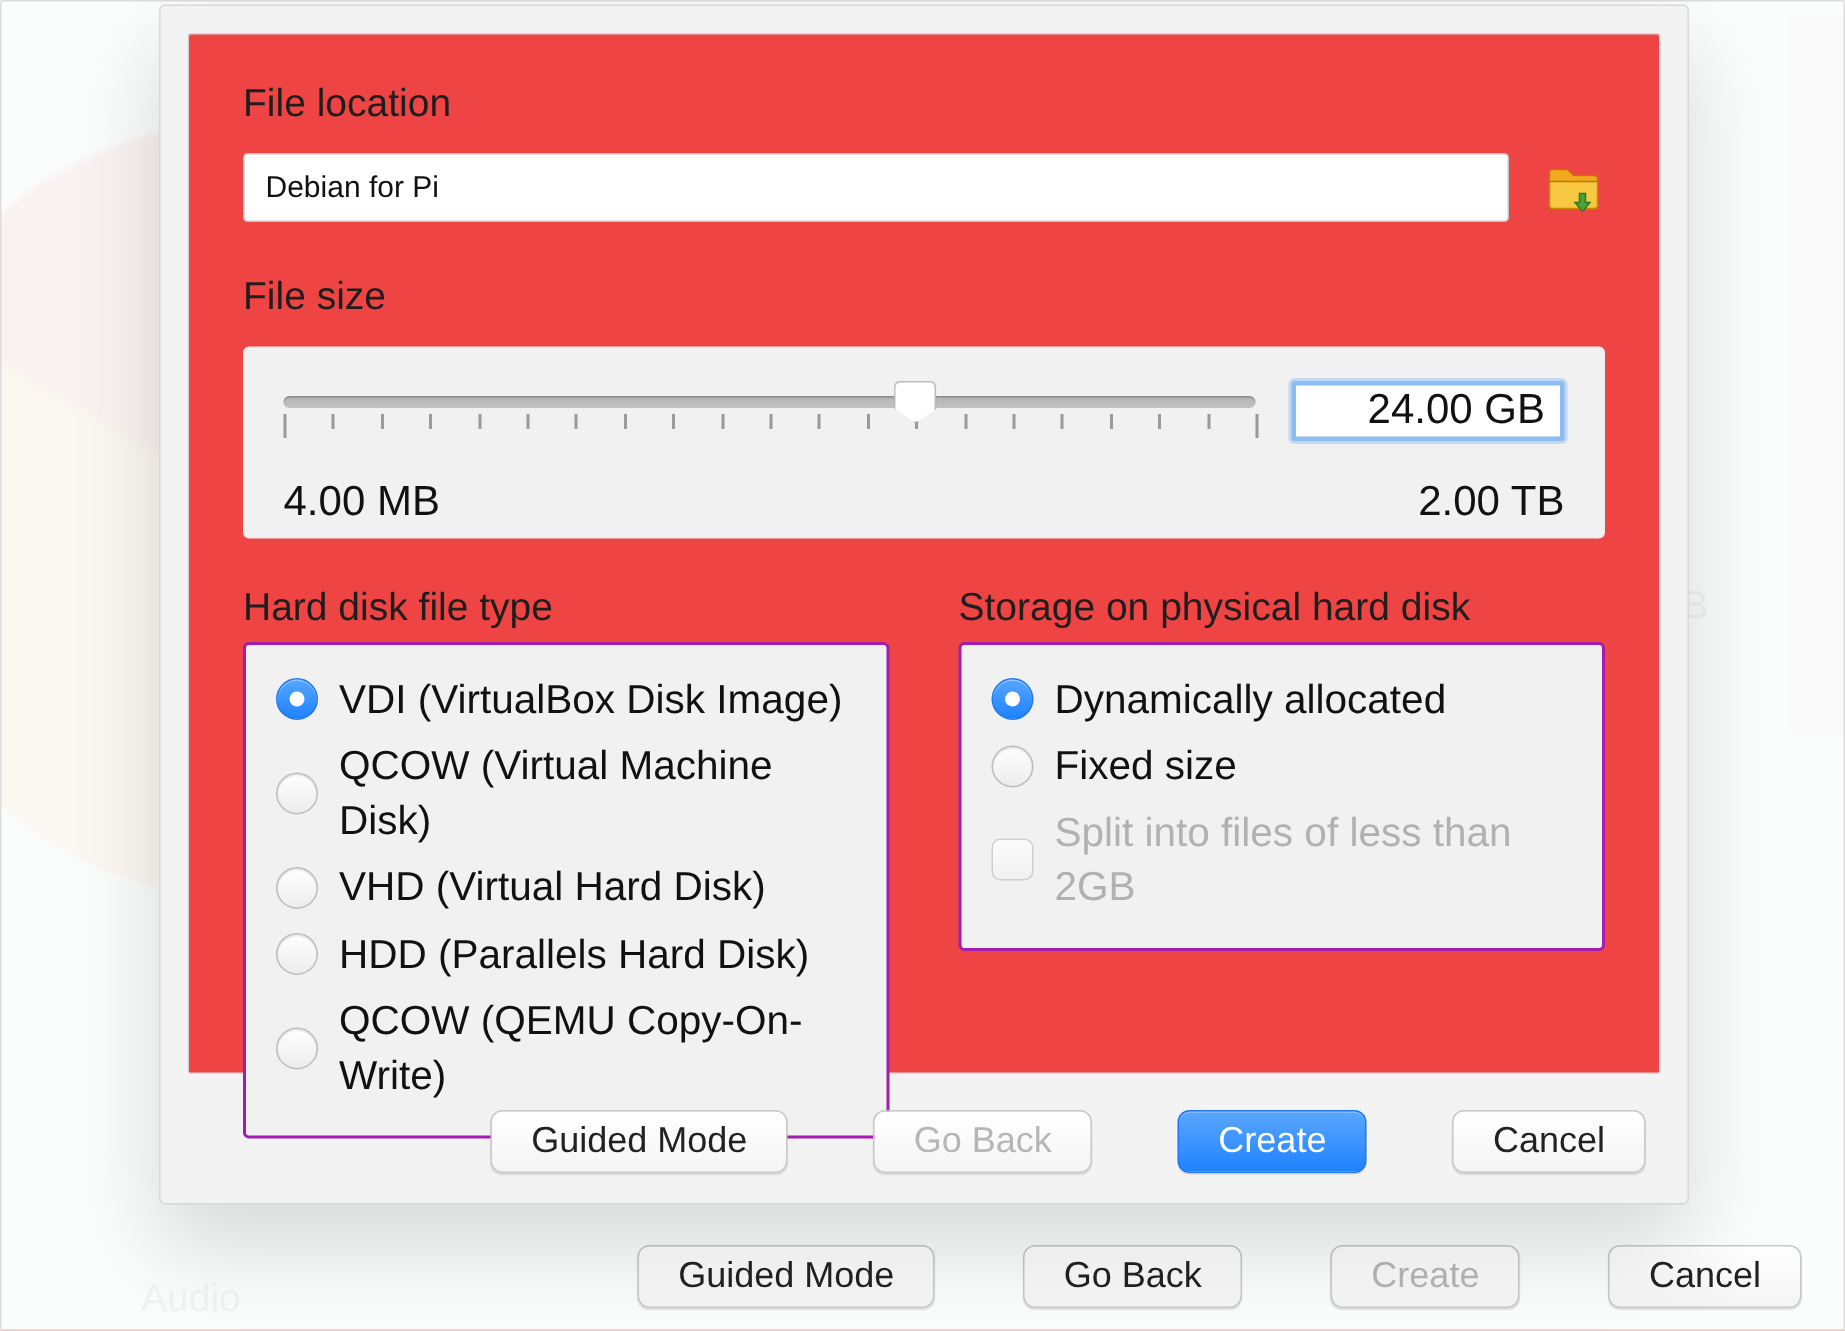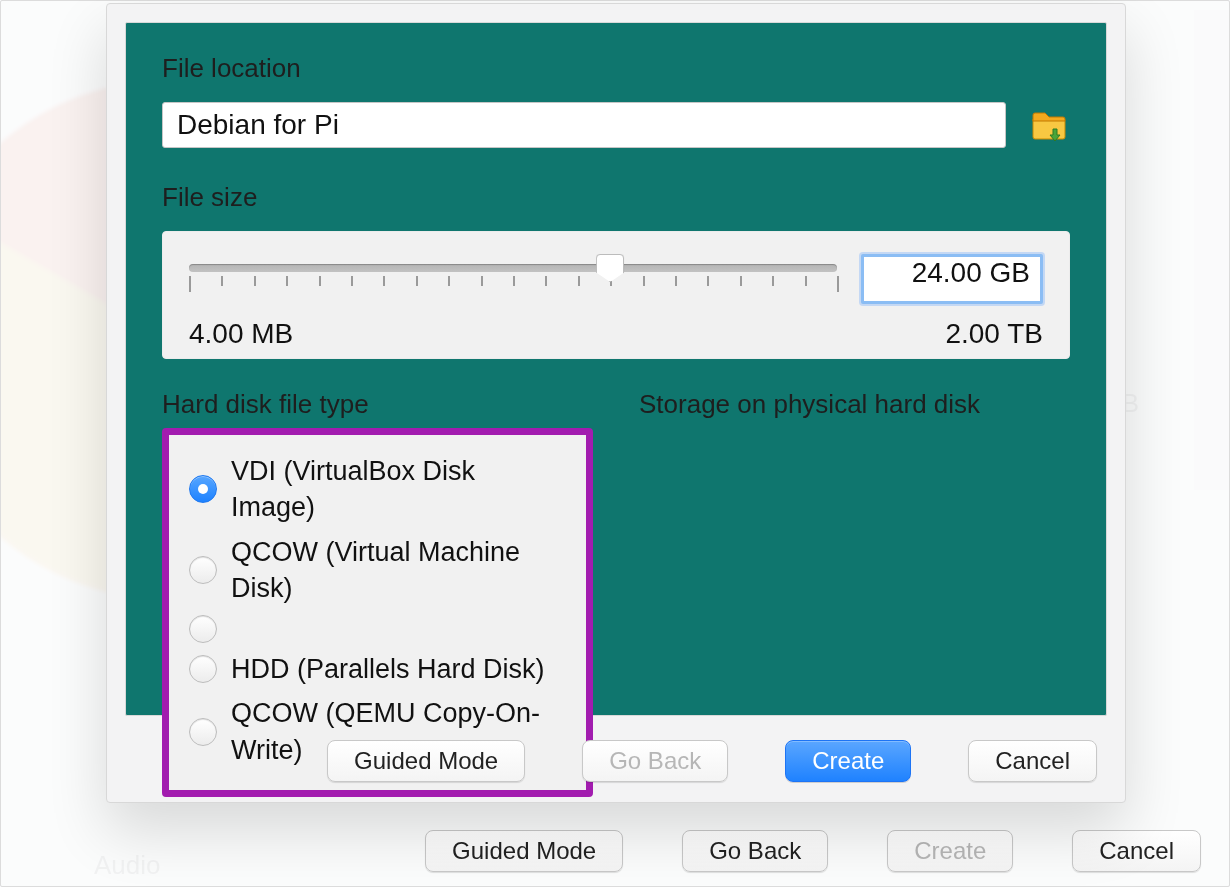--- a/index.html
+++ b/index.html
@@ -25,55 +25,55 @@
              box-shadow:0 1px 1px rgba(0,0,0,.12); white-space:nowrap;margin-left:37px; }
   .mac-btn.disabled { color:#b6b6b6; }
   .mac-btn.primary  { background:linear-gradient(#5aa6ff,#1f82ff); color:#fff; border-color:#1d74f5;
                       box-shadow:0 1px 0 rgba(0,0,0,.15), inset 0 1px 0 rgba(255,255,255,.25); }
 
   
   .sheet { position:absolute; left:106px; top:3px; width:1020px; height:800px;
            background:#f3f3f4; border:1px solid #d8d8d8; border-radius:4px;
            box-shadow:0 28px 60px rgba(0,0,0,.14); }
   .sheet-body { position:absolute; left:18px; right:18px; top:18px; bottom:86px;
-                background:#0f766e; border:1px solid #d8d8d8; border-radius:2px; padding:30px 36px; }
+                background:#ef4444; border:1px solid #d8d8d8; border-radius:2px; padding:30px 36px; }
   .sheet-footer { position:absolute; left:0; right:0; bottom:0; height:82px;
                   display:flex; gap:20px; align-items:center; justify-content:flex-end; padding:0 28px; }
 
   .section-label { font-size:26px; color:#1e1e1e; margin-bottom:18px; }
 
   
   .loc-row { display:flex; align-items:center; gap:22px; }
   .text-input { flex:1; height:46px; border:1px solid #c6c6c6; border-radius:3px;
-                background:#fff; font-size:28px; padding:0 14px; color:#111; }
+                background:#fff; font-size:20px; padding:0 14px; color:#111; }
   .folder-btn { width:42px; height:42px; display:flex; align-items:center; justify-content:center; cursor:default; }
 
   
   .size-block { margin-top:34px; }
   .slider-wrap { background:#f1f1f1; border:1px solid #ececec; border-radius:4px; padding:22px 26px 8px; }
   .slider-row  { display:flex; align-items:flex-start; gap:24px; }
   .slider      { flex:1; position:relative; height:50px; }
   .track { position:absolute; left:0; right:0; top:10px; height:8px; border-radius:4px;
            background:linear-gradient(#b4b4b4,#c2c2c2); box-shadow:inset 0 1px 1px rgba(0,0,0,.25); }
   .thumb { position:absolute; top:0; width:28px; height:28px; transform:translateX(-50%);
            background:#fff; border:1px solid #bcbcbc; border-radius:4px;
            box-shadow:0 1px 2px rgba(0,0,0,.25);
            clip-path: polygon(0 0,100% 0,100% 66%,50% 100%,0 66%); }
   .ticks { position:absolute; left:0; right:0; top:22px; height:18px; }
   .tick { position:absolute; top:0; width:2px; background:#9a9a9a; }
   .tick.small{height:10px;} .tick.big{height:16px;}
-  .size-input { width:182px; height:50px; border:3px solid #8bbdf4; border-radius:2px;
+  .size-input { width:182px; height:40px; border:3px solid #8bbdf4; border-radius:2px;
                 background:#fff; font-size:28px; text-align:right; padding:0 10px; color:#111;
                 box-shadow:0 0 0 2px rgba(130,180,250,.4); white-space:nowrap; }
   .range-labels { display:flex; justify-content:space-between; font-size:28px; color:#111; margin-top:14px; }
 
   
   .cols { display:flex; gap:46px; margin-top:30px; }
   .col  { flex:1; }
-  .group-box { background:#f1f1f1; border:7px solid #a21caf; border-radius:4px; padding:14px 14px 18px; margin-top:6px; }
+  .group-box { background:#f1f1f1; border:2px solid #a21caf; border-radius:4px; padding:14px 14px 18px; margin-top:6px; }
   .radio-row, .check-row { display:flex; align-items:center; gap:14px; font-size:27px; color:#111;
                            padding:4px 6px; line-height:1.35; }
   .radio { width:28px; height:28px; border-radius:50%; border:1px solid #bdbdbd;
            background:linear-gradient(#fff,#ececec); box-shadow:inset 0 1px 1px rgba(0,0,0,.12);
            display:flex; align-items:center; justify-content:center; flex-shrink:0; }
   .radio.checked { background:linear-gradient(#57a6ff,#1e82ff); border-color:#1e78f0;
                    box-shadow:inset 0 1px 0 rgba(255,255,255,.35); }
   .radio.checked::after { content:""; width:10px; height:10px; border-radius:50%; background:#fff; }
   .check { width:28px; height:28px; border-radius:6px; border:1px solid #cfcfcf;
            background:linear-gradient(#fcfcfc,#f1f1f1); flex-shrink:0; }
@@ -182,33 +182,50 @@
             <div class="radio-row">
               <div class="radio checked"></div>
               <span>VDI (VirtualBox Disk Image)</span>
             </div>
             <div class="radio-row">
               <div class="radio"></div>
               <span>QCOW (Virtual Machine Disk)</span>
             </div>
             <div class="radio-row">
               <div class="radio"></div>
+              <span>VHD (Virtual Hard Disk)</span>
             </div>
             <div class="radio-row">
               <div class="radio"></div>
               <span>HDD (Parallels Hard Disk)</span>
             </div>
             <div class="radio-row">
               <div class="radio"></div>
               <span>QCOW (QEMU Copy-On-Write)</span>
             </div>
           </div>
       </div>
       <div class="col">
         <div class="section-label" style="margin-bottom:8px;">Storage on physical hard disk</div>
+        <div class="group-box">
+          <div id="st-box">
+              <div class="radio-row">
+                <div class="radio checked"></div>
+                <span>Dynamically allocated</span>
+              </div>
+              <div class="radio-row">
+                <div class="radio"></div>
+                <span>Fixed size</span>
+              </div>
+            </div>
+          <div class="check-row disabled">
+            <div class="check"></div>
+            <span>Split into files of less than 2GB</span>
+          </div>
+        </div>
       </div>
     </div>
 
   </div>
 
   <div class="sheet-footer">
     <div class="mac-btn" style="margin-right:auto; margin-left:280px;">Guided Mode</div>
     <div class="mac-btn disabled">Go Back</div>
     <div class="mac-btn primary">Create</div>
     <div class="mac-btn">Cancel</div>

